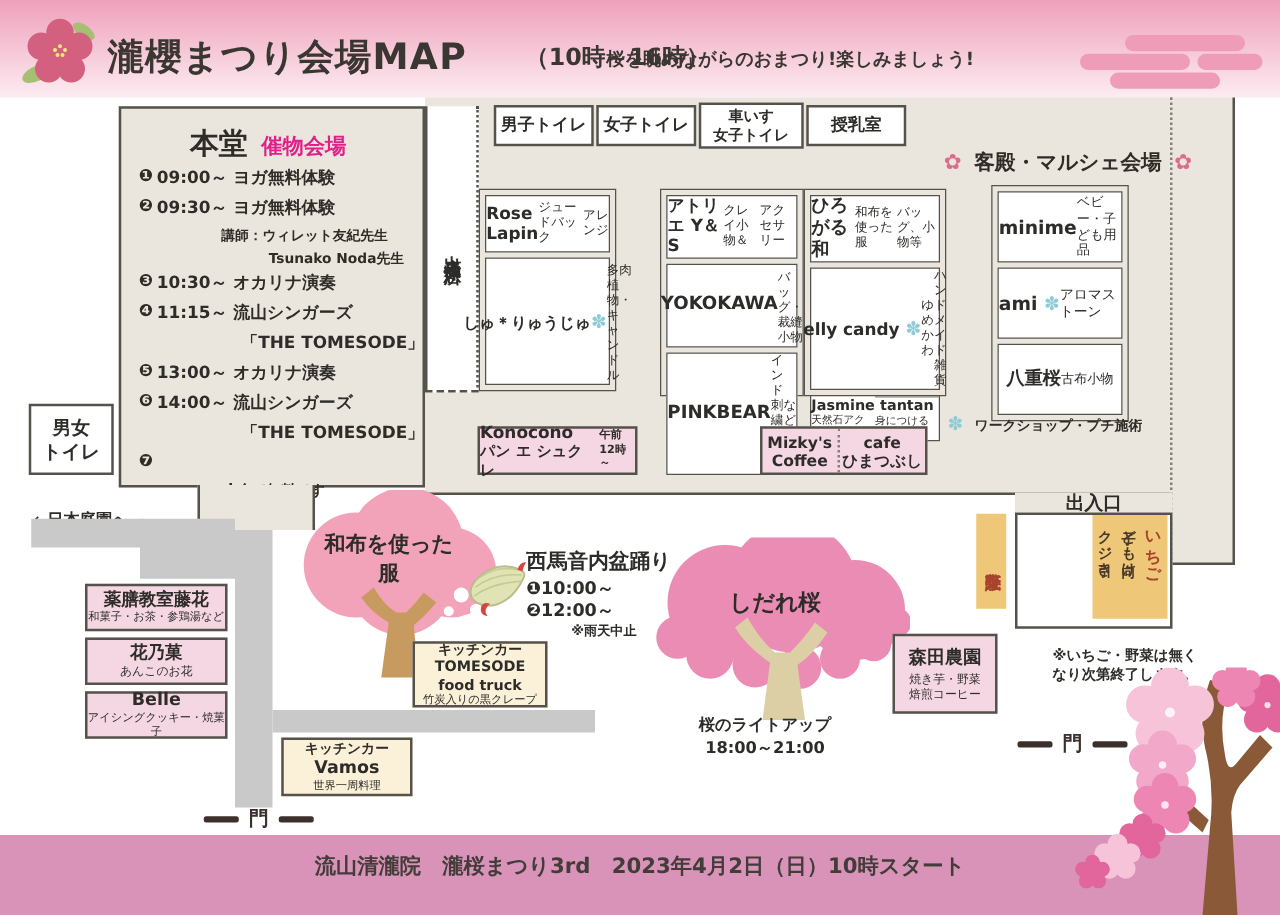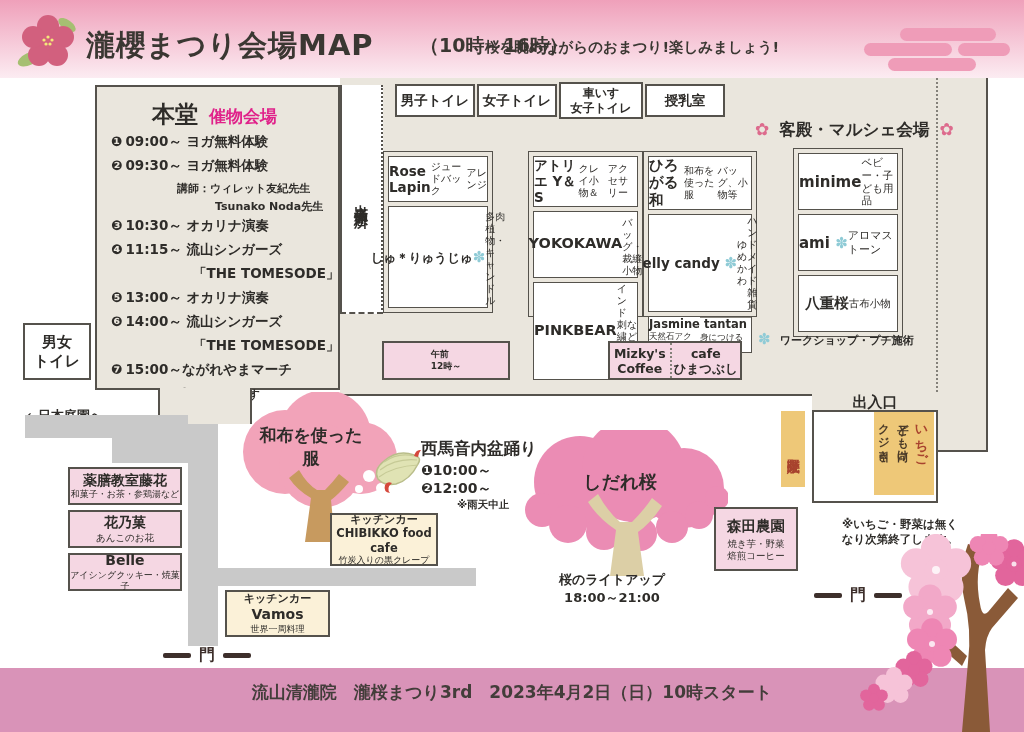--- a/index.html
+++ b/index.html
@@ -97,21 +97,21 @@
       <div class="srow"><span class="num">❶</span><span>09:00～ ヨガ無料体験</span></div>
       <div class="srow"><span class="num">❷</span><span>09:30～ ヨガ無料体験</span></div>
       <div class="srow small ind-a"><span>講師：ウィレット友紀先生</span></div>
       <div class="srow small ind-b"><span>Tsunako Noda先生</span></div>
       <div class="srow"><span class="num">❸</span><span>10:30～ オカリナ演奏</span></div>
       <div class="srow"><span class="num">❹</span><span>11:15～ 流山シンガーズ</span></div>
       <div class="srow ind-c"><span>「THE TOMESODE」</span></div>
       <div class="srow"><span class="num">❺</span><span>13:00～ オカリナ演奏</span></div>
       <div class="srow"><span class="num">❻</span><span>14:00～ 流山シンガーズ</span></div>
       <div class="srow ind-c"><span>「THE TOMESODE」</span></div>
-      <div class="srow"><span class="num">❼</span><span>15:00～ながれやまマーチ</span></div>
+      <div class="srow"><span class="num">❼</span></div>
       <div style="font-size:11.5px;font-weight:bold;margin-top:8px;padding-left:68px;">※全て無料です</div>
     </div>
   </div>
   <div class="abs beige" style="left:158px;top:388px;width:94px;height:36px;border-left:2px solid #55524c;border-right:2px solid #55524c;"></div>
 
   <div class="abs" style="left:340px;top:85px;width:43px;height:229px;background:#fff;border-left:2px solid #55524c;border-right:2px dotted #55524c;border-bottom:2px dashed #55524c;display:flex;align-items:center;justify-content:center;">
     <span class="vtext" style="font-size:14px;font-weight:bold;letter-spacing:2px;">出店者休憩所</span>
   </div>
 
   <div class="abs box" style="left:395px;top:84px;width:80px;height:33px;font-size:13.5px;font-weight:bold;">
@@ -206,20 +206,24 @@
       <span class="bdesc" style="font-size:10.5px;">古布小物</span>
     </div>
   </div>
 
   <div class="abs" style="left:758px;top:329px;white-space:nowrap;">
     <span class="blueflower">✽</span>
     <span style="font-size:11px;font-weight:bold;margin-left:4px;">ワークショップ・プチ施術</span>
   </div>
 
   <div class="abs box pinkbox" style="left:382px;top:341px;width:128px;height:39px;flex-direction:row;gap:7px;">
+    <div style="text-align:left;line-height:1.2;">
+      <div style="font-size:13.5px;font-weight:bold;">Konocono</div>
+      <div style="font-size:12px;font-weight:bold;">パン エ シュクレ</div>
+    </div>
     <div style="text-align:left;line-height:1.3;font-size:9px;font-weight:bold;">
       <div>午前</div>
       <div>12時～</div>
     </div>
   </div>
   <div class="abs box pinkbox" style="left:608px;top:341px;width:134px;height:39px;flex-direction:row;padding:0;">
     <div style="flex:1;text-align:center;font-size:12.5px;font-weight:bold;line-height:1.2;">
       <div>Mizky's</div>
       <div>Coffee</div>
     </div>
@@ -278,21 +282,21 @@
   </svg>
   <div class="abs" style="left:421px;top:438px;">
     <div style="font-size:16.5px;font-weight:bold;">西馬音内盆踊り</div>
     <div style="font-size:14px;font-weight:bold;margin-top:2px;">❶10:00～</div>
     <div style="font-size:14px;font-weight:bold;">❷12:00～</div>
     <div style="font-size:10.5px;font-weight:bold;padding-left:36px;">※雨天中止</div>
   </div>
 
   <div class="abs box creambox" style="left:330px;top:513px;width:108px;height:53px;">
     <span style="font-size:11px;font-weight:bold;">キッチンカー</span>
-    <span style="font-size:11.5px;font-weight:bold;">CHIBIKKO food cafe</span>
+    <span style="font-size:11.5px;font-weight:bold;">TOMESODE food truck</span>
     <span style="font-size:9px;">竹炭入りの黒クレープ</span>
   </div>
   <div class="abs box creambox" style="left:225px;top:590px;width:105px;height:47px;">
     <span style="font-size:11px;font-weight:bold;">キッチンカー</span>
     <span style="font-size:14px;font-weight:bold;">Vamos</span>
     <span style="font-size:9px;">世界一周料理</span>
   </div>
 
   <svg class="abs" style="left:518px;top:430px;" width="210" height="148" viewBox="0 0 210 148">
     <g fill="#eb8cb4">

